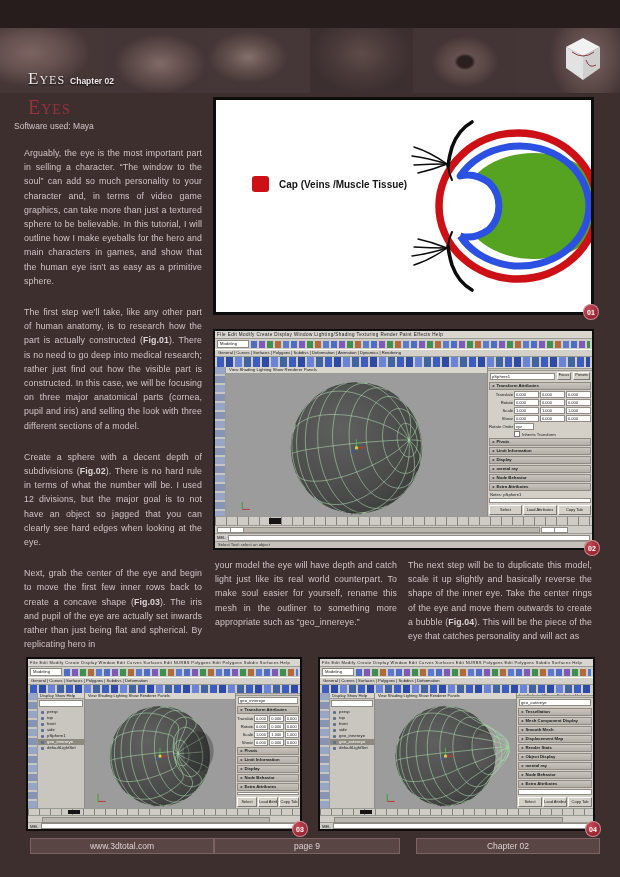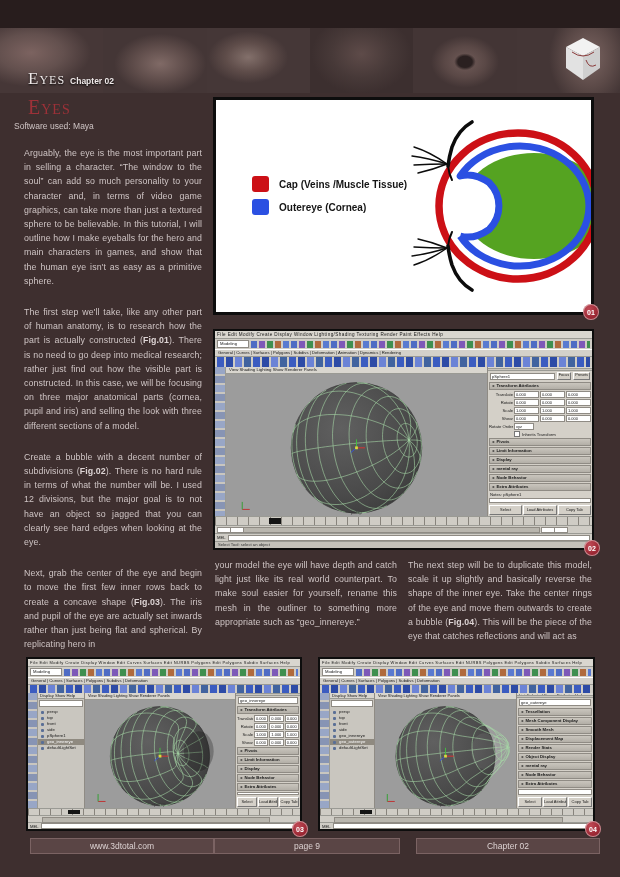--- a/index.html
+++ b/index.html
@@ -167,28 +167,28 @@
     <path d="M24 24 Q27 33 34 29" fill="none" stroke="#8a3a3a" stroke-width="1"></path>
   </svg>
 </div>
 
 <div class="title-red">Eyes</div>
 <div class="software">Software used: Maya</div>
 
 <div class="col" id="col1">
   <p><span>Arguably, the eye is the most important part in selling a character. “The window to the soul” can add so much personality to your character and, in terms of video game graphics, can take more than just a textured sphere to be believable. In this tutorial, I will outline how I make eyeballs for the hero and main characters in games, and show that the human eye isn't as easy as a primitive sphere.</span></p>
   <p><span>The first step we'll take, like any other part of human anatomy, is to research how the part is actually constructed (</span><b>Fig.01</b><span>). There is no need to go deep into medical research; rather just find out how the visible part is constructed. In this case, we will be focusing on three major anatomical parts (cornea, pupil and iris) and selling the look with three different sections of a model.</span></p>
-  <p><span>Create a bubble with a decent number of subdivisions (</span><b>Fig.02</b><span>). There is no hard rule in terms of what the number will be. I used 12 divisions, but the major goal is to not have an object so jagged that you can clearly see hard edges when looking at the eye.</span></p>
+  <p><span>Create a sphere with a decent depth of subdivisions (</span><b>Fig.02</b><span>). There is no hard rule in terms of what the number will be. I used 12 divisions, but the major goal is to not have an object so jagged that you can clearly see hard edges when looking at the eye.</span></p>
   <p><span>Next, grab the center of the eye and begin to move the first few inner rows back to create a concave shape (</span><b>Fig.03</b><span>). The iris and pupil of the eye are actually set inwards rather than just being flat and spherical. By replicating hero in</span></p>
 </div>
 <div class="col" id="col2">
   <p><span>your model the eye will have depth and catch light just like its real world counterpart. To make soul easier for yourself, rename this mesh in the outliner to something more appropriate such as “geo_innereye.”</span></p>
 </div>
 <div class="col" id="col3">
-  <p><span>The next step will be to duplicate this model, scale it up slightly and basically reverse the shape of the inner eye. Take the center rings of the eye and move them outwards to create a bubble (</span><b>Fig.04</b><span>). This will be the piece of the eye that catches reflections and will act as</span></p>
+  <p><span>The next step will be to duplicate this model, scale it up slightly and basically reverse the shape of the inner eye. Take the center rings of the eye and move them outwards to create a bubble (</span><b>Fig.04</b><span>). This will be the piece of the eye that catches personality and will act as</span></p>
 </div>
 
 <div class="figframe" id="fig01">
   <svg width="375" height="212" viewBox="0 0 375 212">
     <ellipse cx="318" cy="106" rx="72" ry="53" fill="#55a321"></ellipse>
     <circle cx="250" cy="106" r="30" fill="#ffffff"></circle>
     <path d="M244.2 136 A69 60 0 1 0 244.2 76 Q258 72 273.3 82.7 A33 33 0 0 1 273.3 129.3 Q258 140 244.2 136" fill="none" stroke="#2b50e2" stroke-width="7" stroke-linejoin="round"></path>
     <ellipse cx="302" cy="106" rx="79" ry="73" fill="none" stroke="#cc1016" stroke-width="7.5"></ellipse>
     <g stroke="#0c0c0c" fill="none" stroke-linecap="round">
       <path d="M256 22 Q242 30 236 47 Q233 57 232 66" stroke-width="3.6"></path>
@@ -204,24 +204,20 @@
       <path d="M231 148 Q214 160 198 165" stroke-width="1.4"></path>
       <path d="M231 148 Q212 154 196 156" stroke-width="1.4"></path>
       <path d="M231 148 Q214 148 198 147" stroke-width="1.4"></path>
       <path d="M231 148 Q216 142 202 139" stroke-width="1.4"></path>
     </g>
   </svg>
   <div class="legend">
     <div class="lrow">
       <span class="sw" style="background:#cc1016"></span>
       <span class="lbl">Cap (Veins /Muscle Tissue)</span>
-    </div>
-    <div class="lrow">
-      <span class="sw" style="background:#2b50e2"></span>
-      <span class="lbl">Outereye (Cornea)</span>
     </div>
   </div>
   <div class="badge">01</div>
 </div>
 
 <div class="mayaframe" id="fig02">
   <div class="maya">
     <div class="m-menubar">File  Edit  Modify  Create  Display  Window  Lighting/Shading  Texturing  Render  Paint Effects  Help</div>
     <div class="m-toolbar">
       <span class="m-menuset">Modeling</span>

